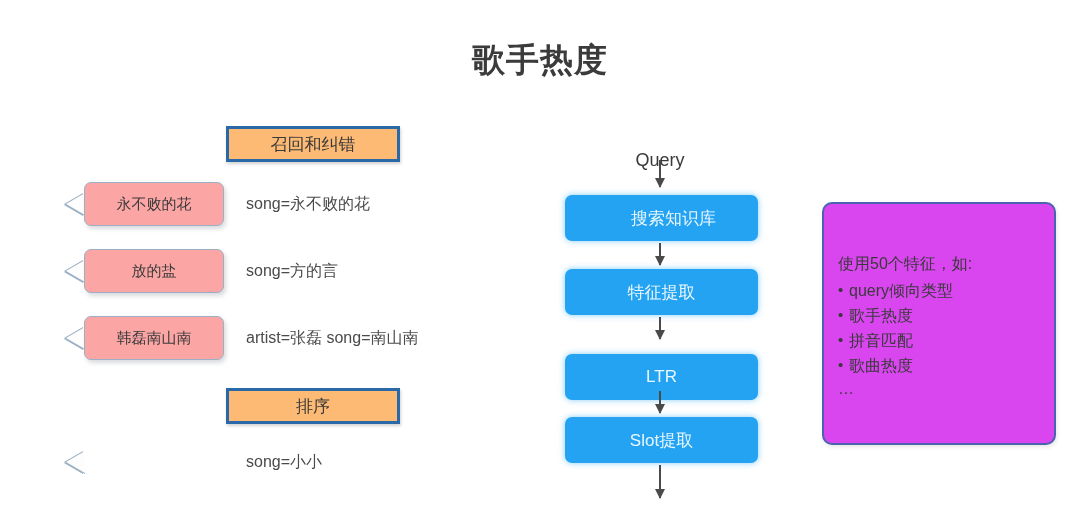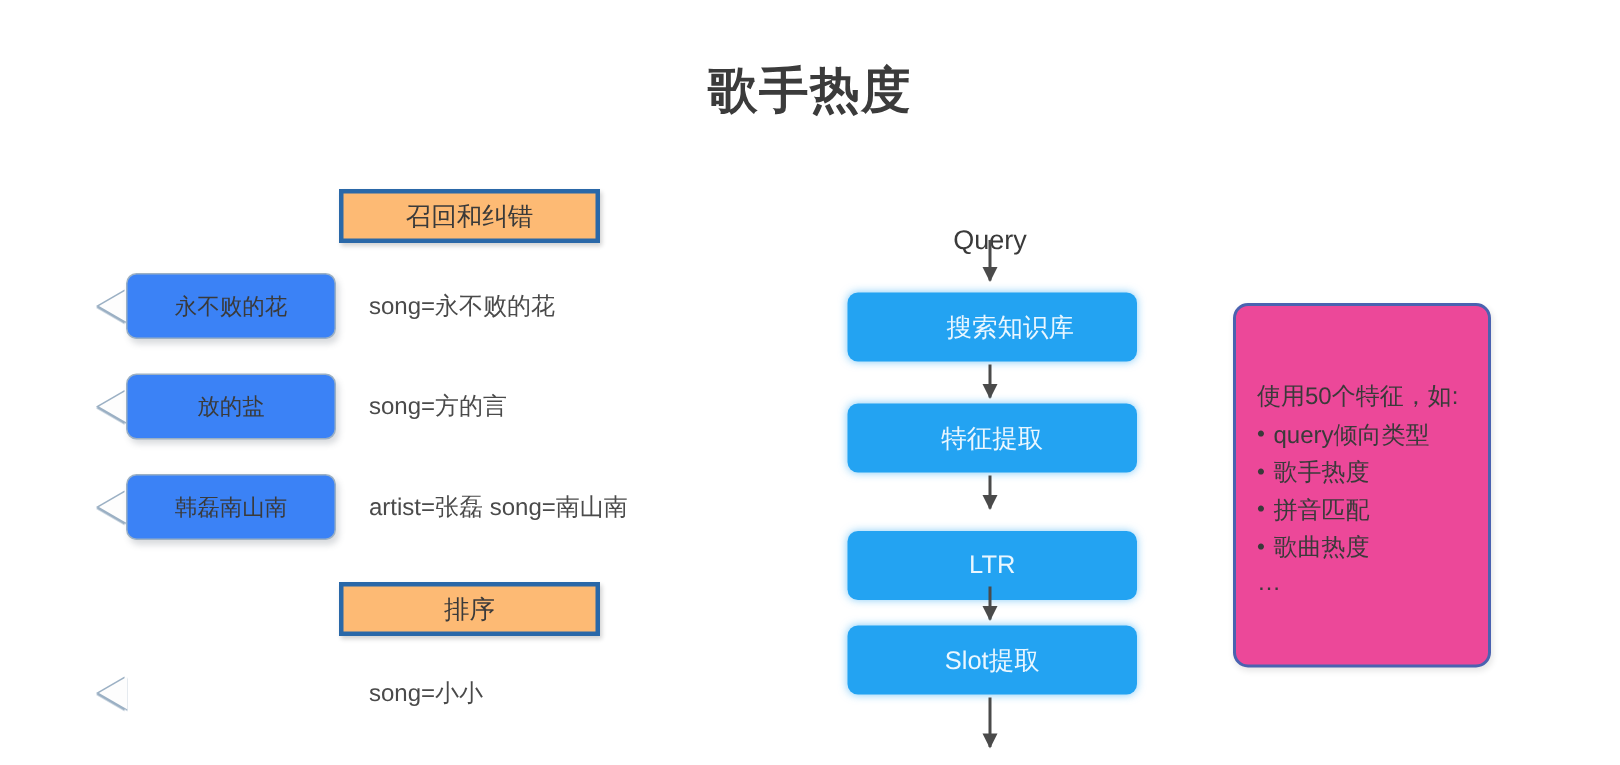--- a/index.html
+++ b/index.html
@@ -53,21 +53,21 @@
     width: 520px;
     height: 48px;
   }
   .callout {
     position: absolute;
     left: 84px;
     top: 0;
     width: 140px;
     height: 44px;
     box-sizing: border-box;
-    background: #3b82f6;
+    background: #fca5a5;
     border: 1.5px solid #9bb0c4;
     border-radius: 7px;
     display: flex;
     align-items: center;
     justify-content: center;
     font-size: 15px;
     color: #3a3a3a;
     box-shadow: 2px 3px 4px rgba(80,90,105,0.22);
   }
   
@@ -136,24 +136,24 @@
     border-left: 5px solid transparent;
     border-right: 5px solid transparent;
     border-top: 10px solid #4a4a4a;
   }
 
   
   .feature-panel {
     position: absolute;
     left: 822px;
     top: 202px;
-    width: 172px;
+    width: 234px;
     height: 243px;
     box-sizing: border-box;
-    background: #ec4899;
+    background: #d946ef;
     border: 2px solid #4a62b0;
     border-radius: 10px;
     padding: 50px 0 0 14px;
     box-shadow: 1px 2px 4px rgba(0,0,0,0.10);
   }
   .feature-title {
     font-size: 16px;
     color: #3a3a3a;
     margin-bottom: 3px;
   }

